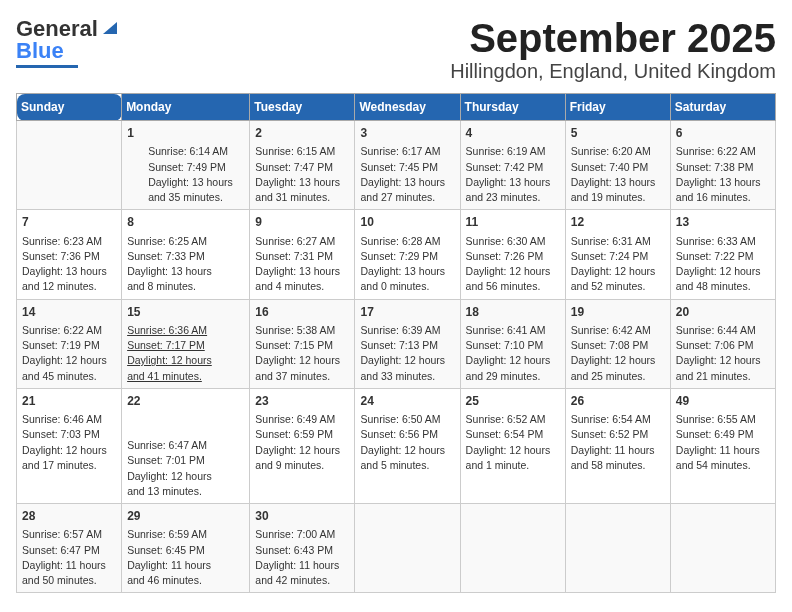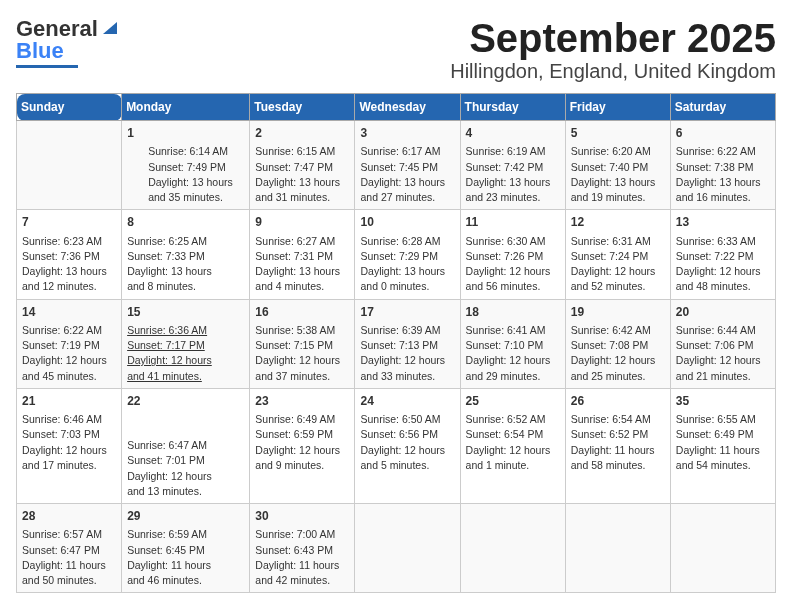--- a/index.html
+++ b/index.html
@@ -290,21 +290,21 @@
 and 1 minute.</div>
         </td>
         <td>
           <span class="day-num">26</span>
           <div class="cell-content" style="white-space: pre-line;">Sunrise: 6:54 AM
 Sunset: 6:52 PM
 Daylight: 11 hours
 and 58 minutes.</div>
         </td>
         <td>
-          <span class="day-num">35</span>
+          <span class="day-num">49</span>
           <div class="cell-content" style="white-space: pre-line;">Sunrise: 6:55 AM
 Sunset: 6:49 PM
 Daylight: 11 hours
 and 54 minutes.</div>
         </td>
       </tr>
       <tr>
         <td>
           <span class="day-num">28</span>
           <div class="cell-content" style="white-space: pre-line;">Sunrise: 6:57 AM

